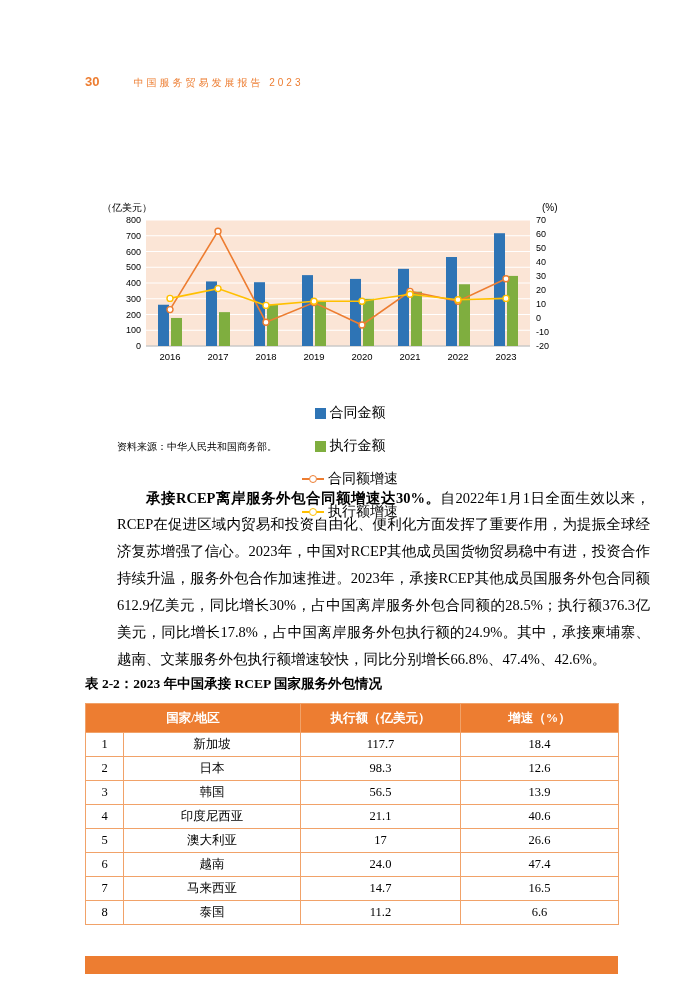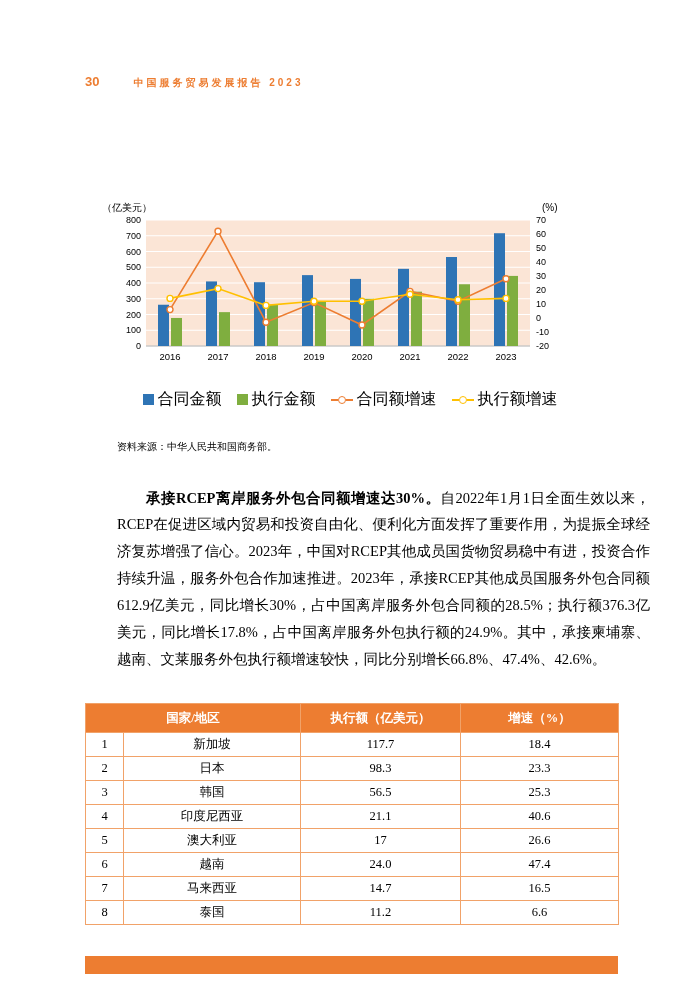--- a/index.html
+++ b/index.html
@@ -12,31 +12,31 @@
   .page{
     position:relative;width:700px;height:990px;background:#ffffff;
     font-family:"Liberation Serif",serif;color:#000;overflow:hidden;
     margin:0 auto;
   }
   .header{
     position:absolute;top:74px;left:85px;display:flex;align-items:baseline;gap:34px;
     color:var(--accent);
   }
   .page-num{font-size:13px;font-weight:bold;font-family:"Liberation Sans",sans-serif;}
-  .report-title{font-size:10px;font-weight:bold;letter-spacing:3px;font-family:"Liberation Sans",sans-serif;}
+  .report-title{font-size:10px;font-weight:normal;letter-spacing:3px;font-family:"Liberation Sans",sans-serif;}
 
   .para{position:absolute;left:85px;width:533px;font-size:14.5px;line-height:1.86;text-align:justify;}
   .para-1{top:136px;}
   .para-2{top:470px;text-indent:2em;margin-left:32px;}
   .para-lead{font-weight:bold;}
 
   .chart-wrap{position:absolute;top:200px;left:88px;width:524px;}
   .chart-canvas{width:524px;}
-  .legend-row{display:flex;justify-content:center;align-items:center;gap:15px;margin-top:0;
-    font-size:16px;font-family:"Liberation Sans",sans-serif;}
+  .legend-row{display:flex;justify-content:center;align-items:center;gap:15px;margin-top:15px;
+    font-size:14px;font-family:"Liberation Sans",sans-serif;flex-direction:column;}
   .legend-item{display:inline-flex;align-items:center;gap:4px;}
   .legend-swatch{width:11px;height:11px;display:inline-block;}
   .legend-line{display:inline-flex;align-items:center;}
   .legend-line-bar{width:7px;height:2px;display:inline-block;}
   .legend-line-dot{width:6px;height:6px;border:1.5px solid;border-radius:50%;background:#fff;display:inline-block;}
 
   .figure-caption{position:absolute;top:413px;left:0;width:700px;text-align:center;font-weight:bold;font-size:13.5px;}
   .figure-source{position:absolute;top:440px;left:117px;font-size:10px;}
 
   .table-title{position:absolute;top:675px;left:85px;font-weight:bold;font-size:13.5px;}
@@ -160,20 +160,21 @@
           </span>
           <span>执行额增速</span>
         </span>
       </div>
   </div>
 
   <div class="figure-source">资料来源：中华人民共和国商务部。</div>
 
   <p class="para para-2"><span class="para-lead">承接RCEP离岸服务外包合同额增速达30%。</span><span>自2022年1月1日全面生效以来，RCEP在促进区域内贸易和投资自由化、便利化方面发挥了重要作用，为提振全球经济复苏增强了信心。2023年，中国对RCEP其他成员国货物贸易稳中有进，投资合作持续升温，服务外包合作加速推进。2023年，承接RCEP其他成员国服务外包合同额612.9亿美元，同比增长30%，占中国离岸服务外包合同额的28.5%；执行额376.3亿美元，同比增长17.8%，占中国离岸服务外包执行额的24.9%。其中，承接柬埔寨、越南、文莱服务外包执行额增速较快，同比分别增长66.8%、47.4%、42.6%。</span></p>
 
+  <div class="table-title">表 2-2：2023 年中国承接 RCEP 国家服务外包情况</div>
 
   <table class="rcep-table">
     <colgroup>
       <col style="width:38px">
         <col style="width:177px">
         <col style="width:160px">
         <col style="width:158px">
     </colgroup>
     <thead>
       <tr>
@@ -186,27 +187,27 @@
         <tr>
           <td>1</td>
           <td>新加坡</td>
           <td>117.7</td>
           <td>18.4</td>
         </tr>
         <tr>
           <td>2</td>
           <td>日本</td>
           <td>98.3</td>
-          <td>23.3</td>
+          <td>12.6</td>
         </tr>
         <tr>
           <td>3</td>
           <td>韩国</td>
           <td>56.5</td>
-          <td>25.3</td>
+          <td>13.9</td>
         </tr>
         <tr>
           <td>4</td>
           <td>印度尼西亚</td>
           <td>21.1</td>
           <td>40.6</td>
         </tr>
         <tr>
           <td>5</td>
           <td>澳大利亚</td>

